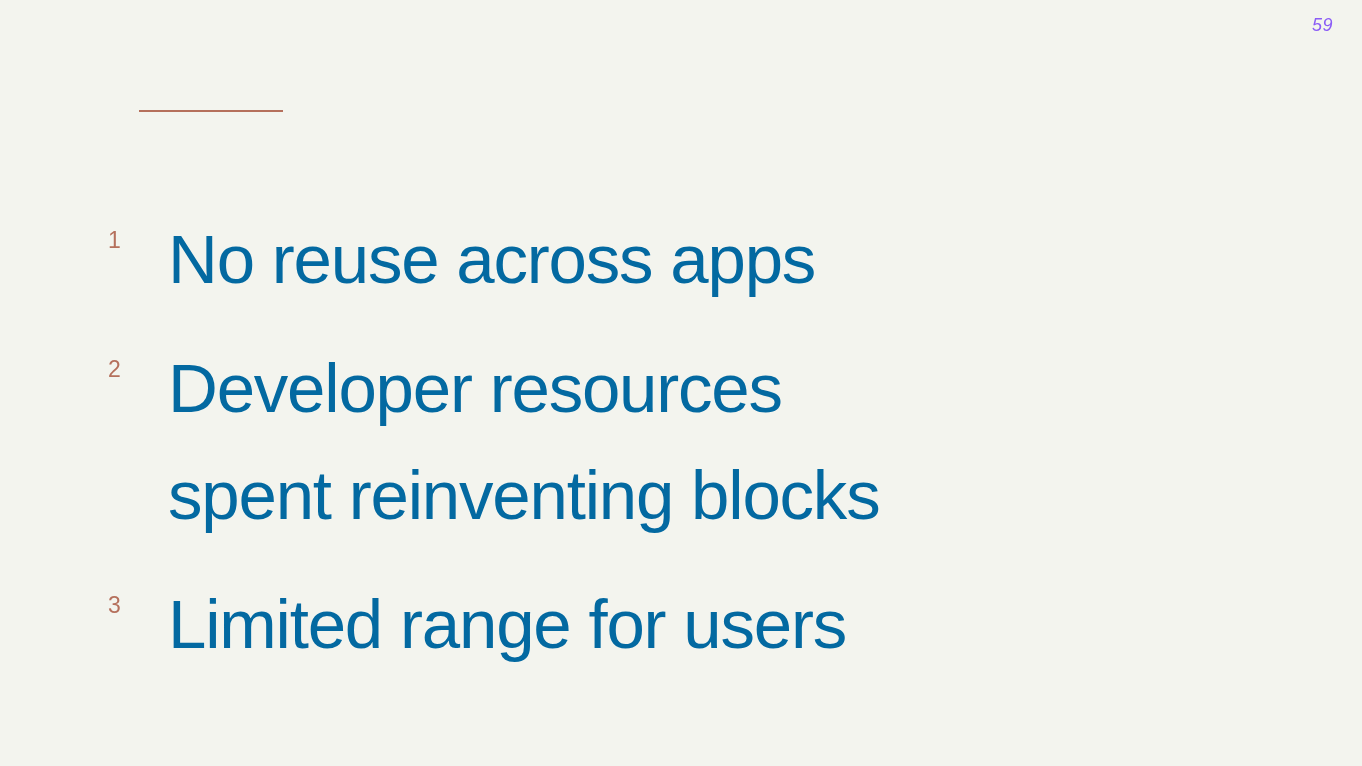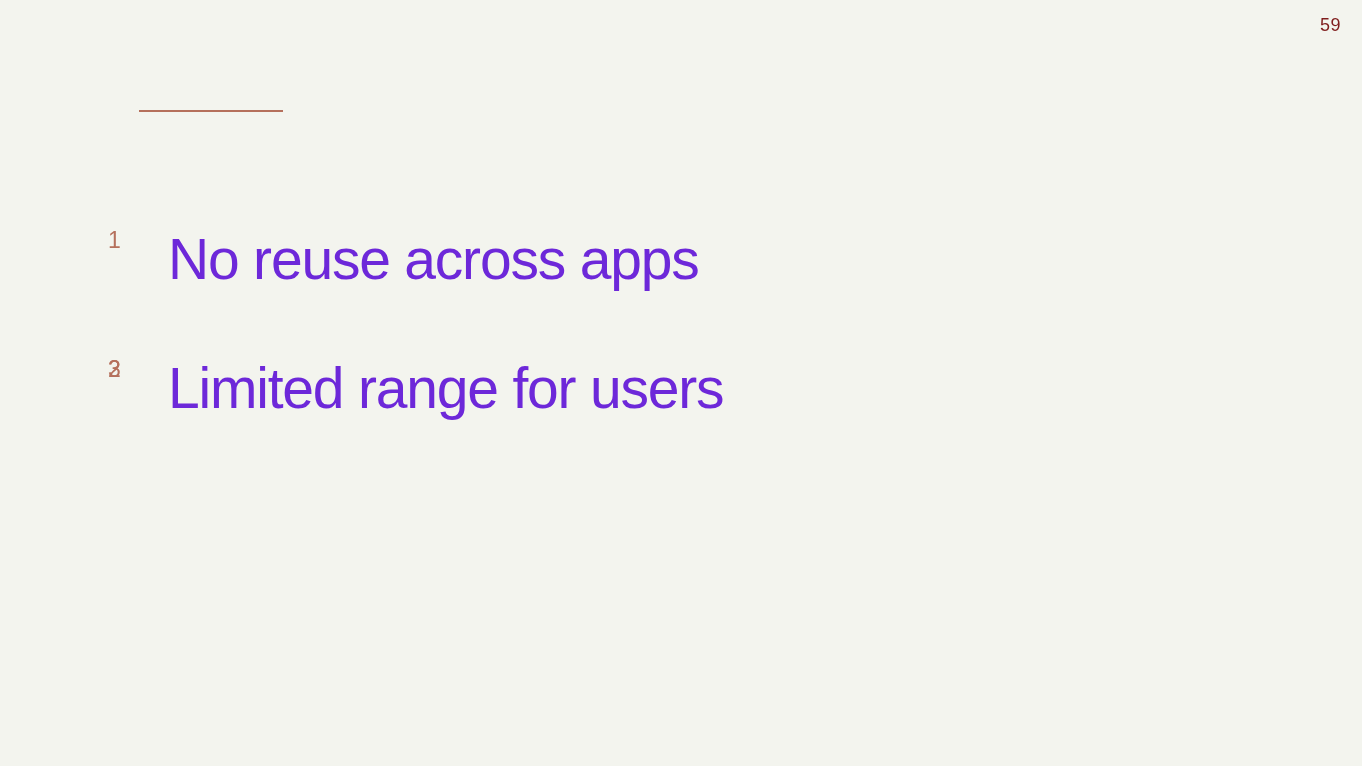--- a/index.html
+++ b/index.html
@@ -21,26 +21,27 @@
     width: 1362px;
     height: 766px;
     background: #f3f4ee;
     box-sizing: border-box;
   }
 
   
   .page-number {
     position: absolute;
     top: 16px;
-    right: 21px;
+    right: 29px;
     font-size: 18px;
     line-height: 1;
-    color: #7f1d1d;
+    color: #8b5cf6;
     letter-spacing: 0.5px;
     font-weight: 400;
+    font-style: italic;
   }
 
   
   .eyebrow {
     position: absolute;
     left: 99px;
     top: 94px;
     display: flex;
     align-items: center;
     height: 34px;
@@ -89,23 +90,23 @@
     position: absolute;
     left: 9px;
     top: 23px;
     font-size: 23px;
     line-height: 1;
     color: #b5705c;
     font-weight: 400;
   }
 
   .problem-text {
-    font-size: 57px;
+    font-size: 69px;
     line-height: 107px;
-    color: #6d28d9;
+    color: #0369a1;
     font-weight: 300;
     letter-spacing: -1.2px;
     white-space: pre-line;
   }
 </style>
 </head>
 <body>
 
 <div class="slide">
 
@@ -117,20 +118,22 @@
 
   <ul class="problem-list">
 
     <li class="problem-item">
       <span class="problem-number">1</span>
       <span class="problem-text">No reuse across apps</span>
     </li>
 
     <li class="problem-item">
       <span class="problem-number">2</span>
+      <span class="problem-text">Developer resources
+spent reinventing blocks</span>
     </li>
 
     <li class="problem-item">
       <span class="problem-number">3</span>
       <span class="problem-text">Limited range for users</span>
     </li>
 
   </ul>
 
 </div>

